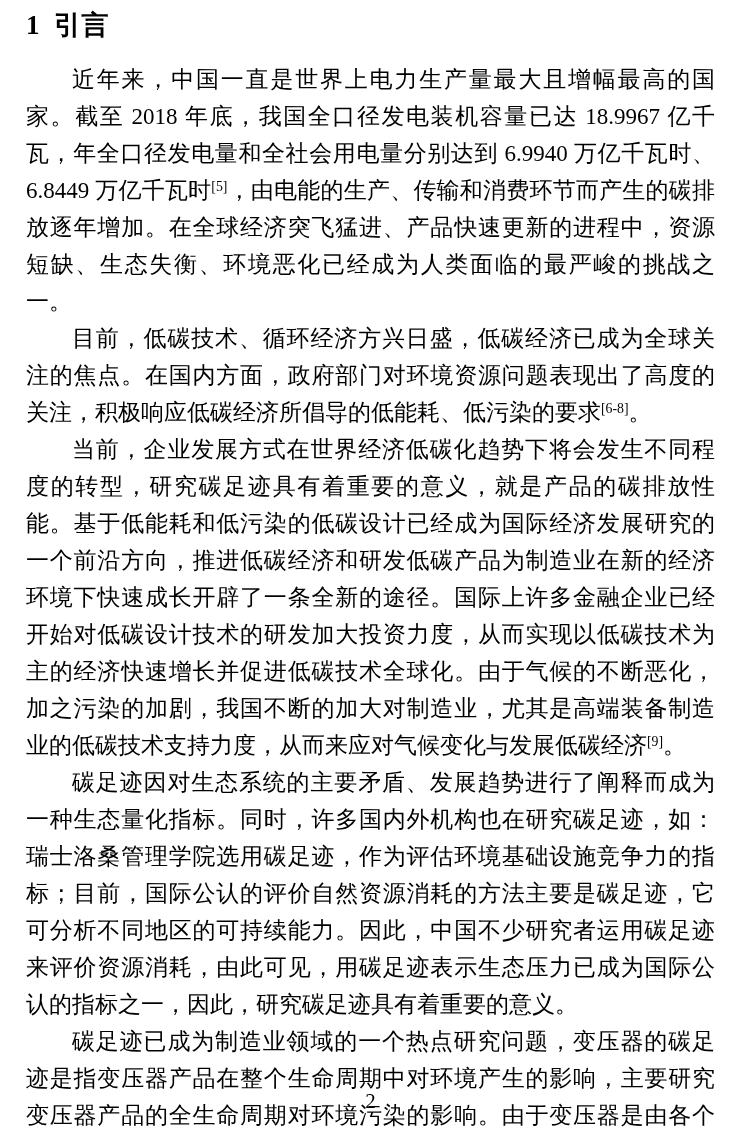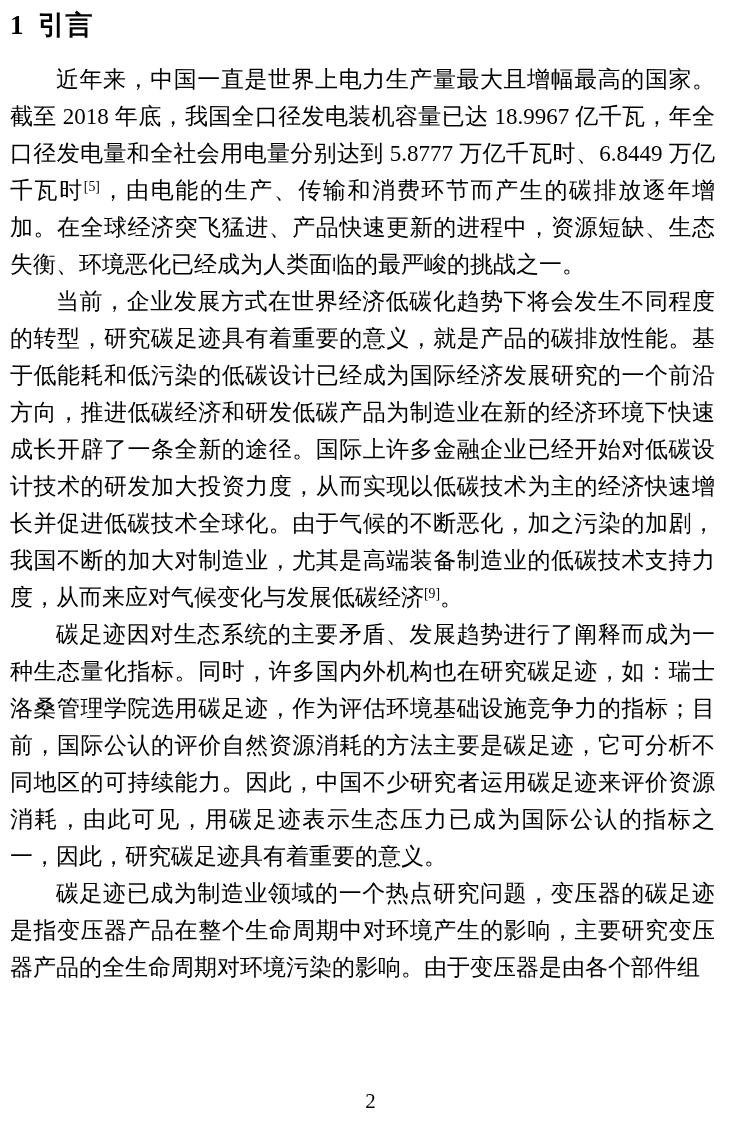--- a/index.html
+++ b/index.html
@@ -9,21 +9,21 @@
   }
   .page {
     position: relative;
     width: 741px;
     height: 1133px;
     background: #ffffff;
     color: #000000;
     font-family: "Liberation Serif", "DejaVu Serif", serif;
     overflow: hidden;
     box-sizing: border-box;
-    padding: 0 26px 0 10px;
+    padding: 0 26px 0 26px;
   }
   .heading {
     margin: 8px 0 0 0;
     font-size: 27px;
     line-height: 34px;
     font-weight: bold;
     letter-spacing: 0.5px;
   }
   .heading .h-num {
     margin-right: 14px;
@@ -58,21 +58,22 @@
   }
 </style>
 </head>
 <body>
 
 <div class="page">
 
   <h1 class="heading"><span class="h-num">1</span><span class="h-title">引言</span></h1>
 
   <div class="body-text">
-    <p class="para"><span>近年来，中国一直是世界上电力生产量最大且增幅最高的国家。截至 2018 年底，我国全口径发电装机容量已达 18.9967 亿千瓦，年全口径发电量和全社会用电量分别达到 5.8777 万亿千瓦时、6.8449 万亿千瓦时</span><sup>[5]</sup><span>，由电能的生产、传输和消费环节而产生的碳排放逐年增加。在全球经济突飞猛进、产品快速更新的进程中，资源短缺、生态失衡、环境恶化已经成为人类面临的最严峻的挑战之一。</span></p>
+    <p class="para"><span>近年来，中国一直是世界上电力生产量最大且增幅最高的国家。截至 2018 年底，我国全口径发电装机容量已达 18.9967 亿千瓦，年全口径发电量和全社会用电量分别达到 6.9940 万亿千瓦时、6.8449 万亿千瓦时</span><sup>[5]</sup><span>，由电能的生产、传输和消费环节而产生的碳排放逐年增加。在全球经济突飞猛进、产品快速更新的进程中，资源短缺、生态失衡、环境恶化已经成为人类面临的最严峻的挑战之一。</span></p>
+    <p class="para"><span>目前，低碳技术、循环经济方兴日盛，低碳经济已成为全球关注的焦点。在国内方面，政府部门对环境资源问题表现出了高度的关注，积极响应低碳经济所倡导的低能耗、低污染的要求</span><sup>[6-8]</sup><span>。</span></p>
     <p class="para"><span>当前，企业发展方式在世界经济低碳化趋势下将会发生不同程度的转型，研究碳足迹具有着重要的意义，就是产品的碳排放性能。基于低能耗和低污染的低碳设计已经成为国际经济发展研究的一个前沿方向，推进低碳经济和研发低碳产品为制造业在新的经济环境下快速成长开辟了一条全新的途径。国际上许多金融企业已经开始对低碳设计技术的研发加大投资力度，从而实现以低碳技术为主的经济快速增长并促进低碳技术全球化。由于气候的不断恶化，加之污染的加剧，我国不断的加大对制造业，尤其是高端装备制造业的低碳技术支持力度，从而来应对气候变化与发展低碳经济</span><sup>[9]</sup><span>。</span></p>
     <p class="para"><span>碳足迹因对生态系统的主要矛盾、发展趋势进行了阐释而成为一种生态量化指标。同时，许多国内外机构也在研究碳足迹，如：瑞士洛桑管理学院选用碳足迹，作为评估环境基础设施竞争力的指标；目前，国际公认的评价自然资源消耗的方法主要是碳足迹，它可分析不同地区的可持续能力。因此，中国不少研究者运用碳足迹来评价资源消耗，由此可见，用碳足迹表示生态压力已成为国际公认的指标之一，因此，研究碳足迹具有着重要的意义。</span></p>
     <p class="para"><span>碳足迹已成为制造业领域的一个热点研究问题，变压器的碳足迹是指变压器产品在整个生命周期中对环境产生的影响，主要研究变压器产品的全生命周期对环境污染的影响。由于变压器是由各个部件组</span></p>
   </div>
 
   <div class="page-number">2</div>
 
 </div>
 
 </body></html>

